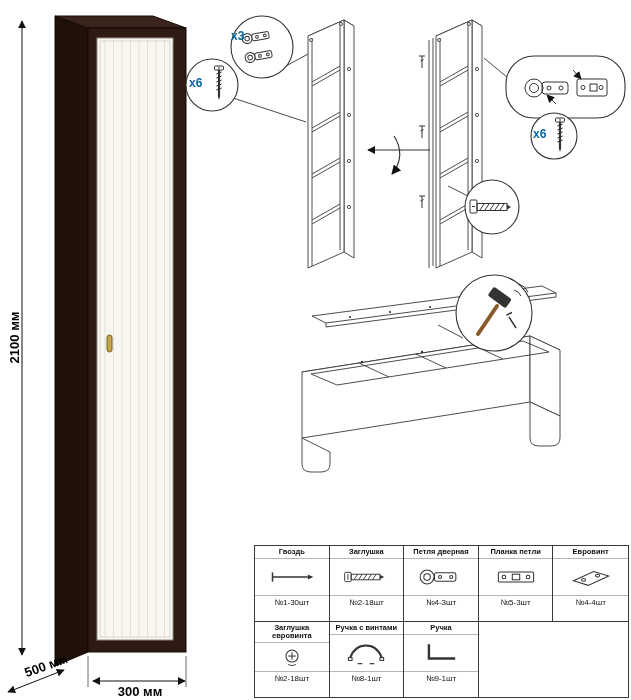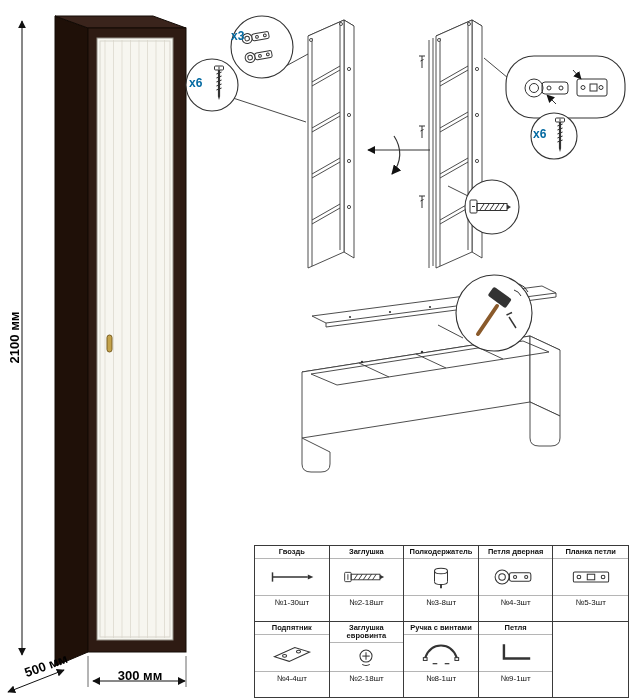--- a/index.html
+++ b/index.html
@@ -9,21 +9,21 @@
     position:relative; width:631px; height:700px; background:#ffffff;
     font-family:"Liberation Sans","DejaVu Sans",sans-serif; overflow:hidden;
   }
   .art { position:absolute; left:0; top:0; }
   .dim {
     position:absolute; font-weight:bold; font-size:13px; color:#000;
     white-space:nowrap;
   }
   .dim-height { left:-20px; top:330px; width:68px; text-align:center; transform:rotate(-90deg); }
   .dim-depth  { left:14px;  top:658px; width:64px; text-align:center; transform:rotate(-20deg); }
-  .dim-width  { left:104px; top:668px; width:72px; text-align:center; }
+  .dim-width  { left:104px; top:684px; width:72px; text-align:center; }
   .qty {
     position:absolute; font-weight:bold; font-size:12px; color:#0369a1; white-space:nowrap;
   }
   .qty-hinge       { left:231px; top:29px; }
   .qty-screw-top   { left:189px; top:76px; }
   .qty-screw-right { left:533px; top:127px; }
   .parts-table {
     position:absolute; left:254px; top:545px; width:375px; height:153px;
     display:grid; grid-template-columns:repeat(5,1fr); grid-template-rows:1fr 1fr;
     border:1px solid #3a3a3a; background:#fff;
@@ -303,33 +303,20 @@
             <line x1="20" y1="18" x2="24" y2="12"></line>
           <line x1="25" y1="18" x2="29" y2="12"></line>
             <line x1="30" y1="18" x2="34" y2="12"></line>
           <line x1="35" y1="18" x2="39" y2="12"></line>
           <polygon points="43,12.5 47.5,15 43,17.5" fill="#333" stroke="none"></polygon>
         </svg>
       </div>
       <div class="part-count">№2-18шт</div>
     </div>
 
-    <div class="part-cell">
-      <div class="part-name">Полкодержатель</div>
-      <div class="part-icon">
-        <svg width="52" height="28" viewBox="0 0 56 30" stroke="#333" stroke-width="1.1" fill="none">
-          <ellipse cx="28" cy="8.5" rx="7" ry="3"></ellipse>
-          <line x1="21" y1="8.5" x2="21" y2="20"></line>
-          <line x1="35" y1="8.5" x2="35" y2="20"></line>
-          <path d="M21,20 A7,3 0 0 0 35,20"></path>
-          <line x1="28" y1="23" x2="28" y2="27" stroke-width="2"></line>
-        </svg>
-      </div>
-      <div class="part-count">№3-8шт</div>
-    </div>
 
     <div class="part-cell">
       <div class="part-name">Петля дверная</div>
       <div class="part-icon">
         <svg width="52" height="28" viewBox="0 0 56 30" stroke="#333" stroke-width="1.1" fill="none">
           <circle cx="13" cy="15" r="7.5"></circle>
           <circle cx="13" cy="15" r="3.5"></circle>
           <rect x="21" y="10.5" width="23" height="9" rx="2"></rect>
           <circle cx="27" cy="15" r="1.7"></circle>
           <circle cx="39" cy="15" r="1.7"></circle>
@@ -345,21 +332,21 @@
           <rect x="9" y="9.5" width="38" height="11" rx="1.5"></rect>
           <circle cx="15" cy="15" r="2"></circle>
           <circle cx="41" cy="15" r="2"></circle>
           <rect x="24" y="12" width="8" height="6"></rect>
         </svg>
       </div>
       <div class="part-count">№5-3шт</div>
     </div>
 
     <div class="part-cell">
-      <div class="part-name">Подпятник</div>
+      <div class="part-name">Евровинт</div>
       <div class="part-icon">
         <svg width="52" height="28" viewBox="0 0 56 30" stroke="#333" stroke-width="1.1" fill="none">
           <polygon points="9,19 31,9 47,14 25,24"></polygon>
           <ellipse cx="20" cy="18" rx="2.2" ry="1.5"></ellipse>
           <ellipse cx="35" cy="13.5" rx="2.2" ry="1.5"></ellipse>
         </svg>
       </div>
       <div class="part-count">№4-4шт</div>
     </div>
 
@@ -384,21 +371,21 @@
           <rect x="9" y="20" width="4" height="3" stroke-width="1.1"></rect>
           <rect x="43" y="20" width="4" height="3" stroke-width="1.1"></rect>
           <line x1="19" y1="26.5" x2="24" y2="26.5" stroke-width="1.3"></line>
           <line x1="32" y1="26.5" x2="37" y2="26.5" stroke-width="1.3"></line>
         </svg>
       </div>
       <div class="part-count">№8-1шт</div>
     </div>
 
     <div class="part-cell">
-      <div class="part-name">Петля</div>
+      <div class="part-name">Ручка</div>
       <div class="part-icon">
         <svg width="52" height="28" viewBox="0 0 56 30" stroke="#333" stroke-width="2.6" fill="none">
           <path d="M15,7 L15,21 L42,21" stroke-linecap="square"></path>
         </svg>
       </div>
       <div class="part-count">№9-1шт</div>
     </div>
 
 
   </div>

